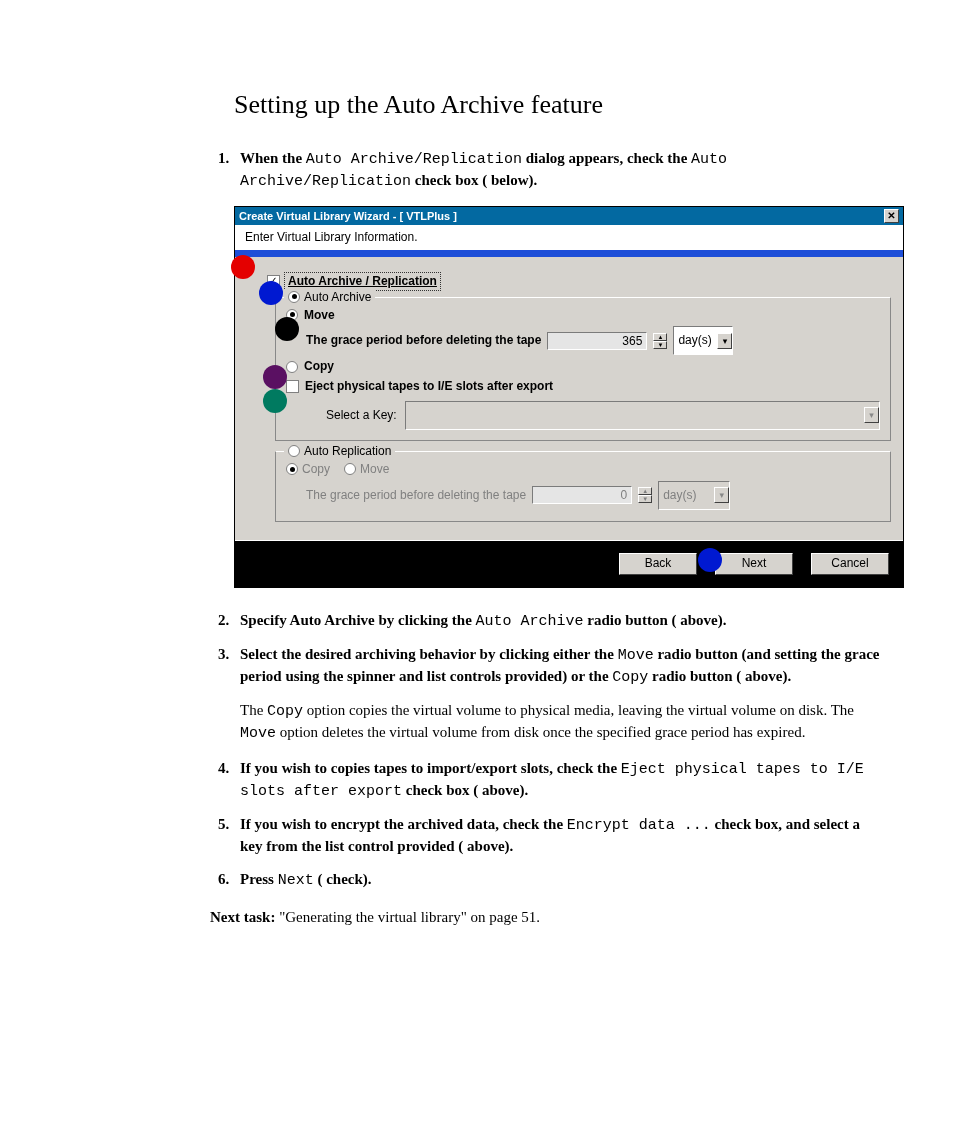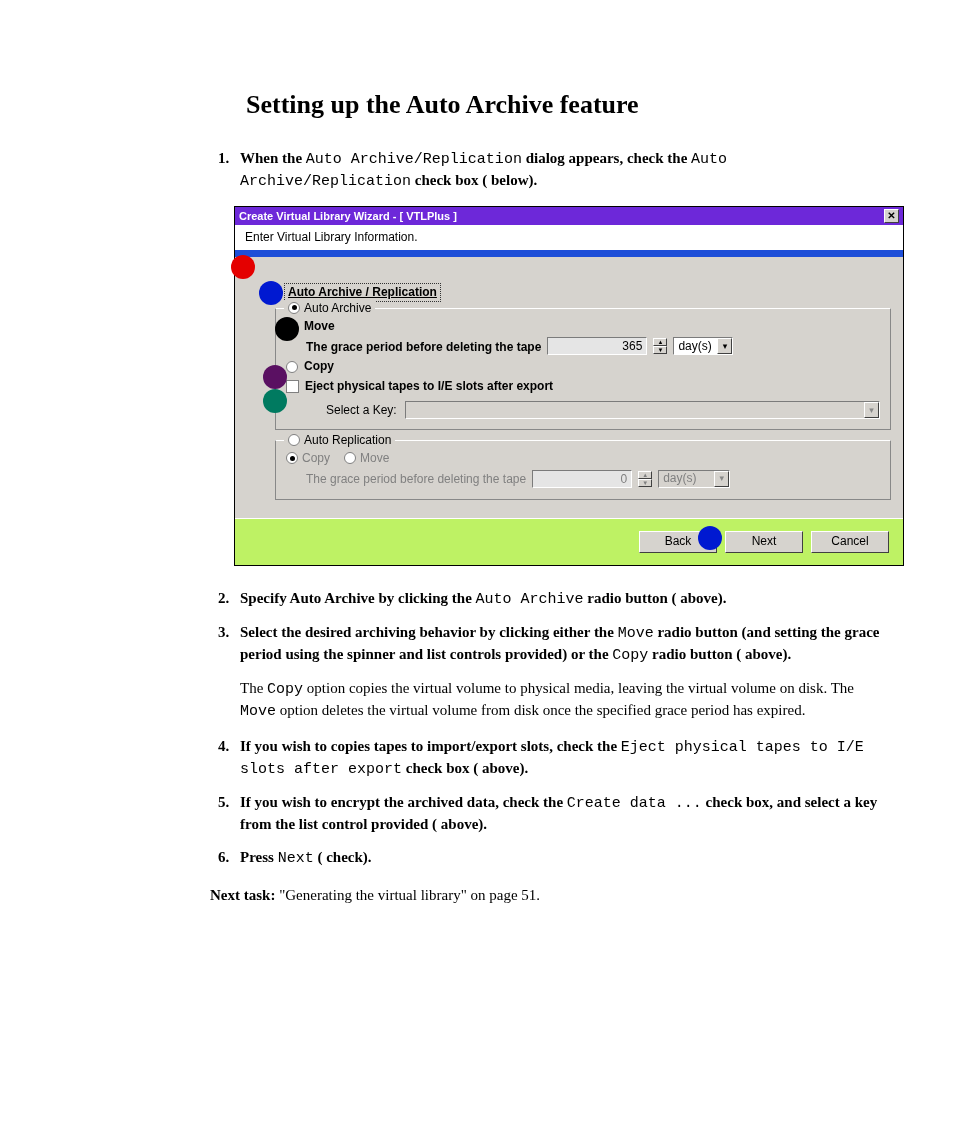--- a/index.html
+++ b/index.html
@@ -7,24 +7,24 @@
     background: #fff;
     font-family: Georgia, 'Times New Roman', serif;
     color: #000;
     width: 954px;
     height: 1145px;
     position: relative;
     padding: 90px 70px 0 210px;
   }
   h2.heading {
     font-family: Georgia, 'Times New Roman', serif;
-    font-weight: 700;
+    font-weight: 400;
     font-size: 26px;
     margin-bottom: 28px;
-    margin-left: 36px;
+    margin-left: 24px;
   }
   ol.steps {
     list-style: none;
     counter-reset: step;
     padding-left: 30px;
   }
   ol.steps > li {
     counter-increment: step;
     position: relative;
     margin-bottom: 12px;
@@ -56,21 +56,21 @@
     width: 670px;
   }
   .dialog {
     border: 1px solid #000;
     background: #d6d3ce;
     font-family: Tahoma, Arial, sans-serif;
     font-size: 12px;
     position: relative;
   }
   .titlebar {
-    background: #6d28d9;
+    background: #0369a1;
     color: #fff;
     font-weight: bold;
     height: 18px;
     line-height: 18px;
     padding: 8px 4px;
     display: flex;
     justify-content: space-between;
     align-items: center;
     font-size: 11px;
   }
@@ -84,21 +84,21 @@
     color: #000; font-weight: bold; font-size: 10px;
     line-height: 1;
   }
   .infobar {
     background: #fff;
     border-bottom: 7px solid #1d4ed8;
     padding: 4px 10px;
     font-size: 12px;
   }
   .body-area {
-    padding: 24px 12px 8px 12px;
+    padding: 13px 12px 8px 12px;
     position: relative;
   }
   .marker {
     position: absolute;
     width: 24px; height: 24px;
     border-radius: 50%;
     z-index: 5;
   }
   .m-red { background: #e40000; }
   .m-blue { background: #0019d1; }
@@ -134,58 +134,58 @@
     display: flex; align-items: center; gap: 4px;
     font-size: 12px;
   }
   .radio {
     width: 12px; height: 12px; border-radius: 50%;
     background: #fff; border: 1px solid #808080;
     display: inline-flex; align-items: center; justify-content: center;
   }
   .radio.sel::after { content: ""; width: 5px; height: 5px; background: #000; border-radius: 50%; }
   .row { display: flex; align-items: center; gap: 6px; margin: 3px 0; font-size: 12px; }
-  .row.indent { margin-left: 20px; align-items: flex-end; }
+  .row.indent { margin-left: 20px; }
   .row .blabel { font-weight: bold; }
   .textinput {
     background: #e5e5e5; border: 1px solid #7b7b7b;
     border-right-color: #fff; border-bottom-color: #fff;
     height: 18px; padding: 0 4px; font-size: 12px;
     text-align: right;
   }
   .spinner {
     display: flex; flex-direction: column; justify-content: center;
     width: 14px; height: 18px;
   }
   .spin-btn {
     height: 8px; background: #d6d3ce; border: 1px solid #fff;
     border-right-color: #404040; border-bottom-color: #404040;
     font-size: 6px; line-height: 6px; text-align: center;
   }
   .combo {
-    display: flex; align-items: center; height: 18px;
+    display: flex; align-items: center; height: 29px;
     border: 1px solid #7b7b7b; background: #fff;
     border-right-color: #fff; border-bottom-color: #fff;
   }
   .combo-txt { flex: 1; padding: 0 4px; font-size: 12px; }
   .combo-btn {
     width: 15px; height: 16px;
     background: #d6d3ce; border: 1px solid #fff;
     border-right-color: #404040; border-bottom-color: #404040;
     display: flex; align-items: center; justify-content: center;
   }
   .combo-btn::after { content: "▾"; font-size: 9px; color: #000; }
   .combo.dis { background: #d6d3ce; }
   .combo.dis .combo-btn::after { color: #888; }
   .dis-text { color: #808080; }
   .button-row {
-    display: flex; justify-content: flex-end; gap: 8px;
+    display: flex; justify-content: flex-end; gap: 18px;
     padding: 12px 14px 12px 0;
     border-top: 1px solid #fff;
-    background: #bef264;
+    background: #000000;
     position: relative;
   }
   .btn {
     width: 78px; height: 22px;
     background: #d6d3ce;
     border: 1px solid #fff;
     border-right-color: #404040;
     border-bottom-color: #404040;
     font-family: Tahoma, Arial, sans-serif;
     font-size: 12px;
@@ -313,21 +313,21 @@
 
 <p class="para">
   <span>The </span><span class="mono">Copy</span><span> option copies the virtual volume to physical media, leaving the virtual volume on disk. The </span><span class="mono">Move</span><span> option deletes the virtual volume from disk once the specified grace period has expired.</span>
 </p>
 
 <ol class="steps" start="4" style="counter-reset: step 3;">
   <li>
     <span class="bold">If you wish to copies tapes to import/export slots, check the </span><span class="mono">Eject physical tapes to I/E slots after export</span><span class="bold"> check box (   above).</span>
   </li>
   <li>
-    <span class="bold">If you wish to encrypt the archived data, check the </span><span class="mono">Create data ...</span><span class="bold"> check box, and select a key from the list control provided (   above).</span>
+    <span class="bold">If you wish to encrypt the archived data, check the </span><span class="mono">Encrypt data ...</span><span class="bold"> check box, and select a key from the list control provided (   above).</span>
   </li>
   <li>
     <span class="bold">Press </span><span class="mono">Next</span><span class="bold"> (   check).</span>
   </li>
 </ol>
 
 <p class="next-task">
   <span class="bold">Next task:</span><span>  "Generating the virtual library" on page 51.</span>
 </p>
 

